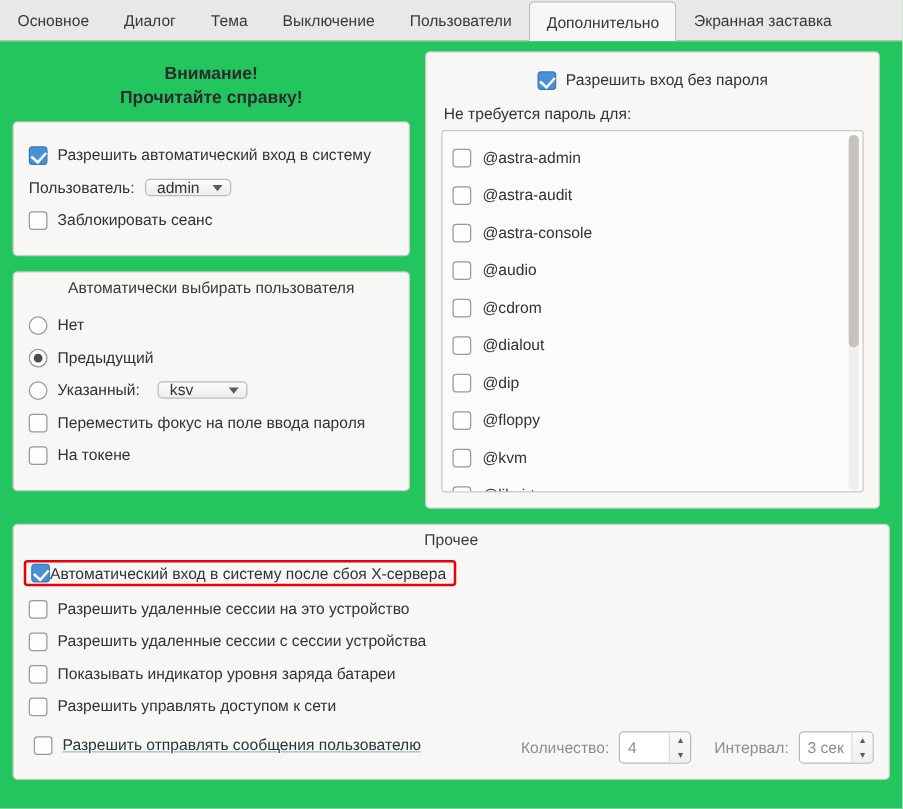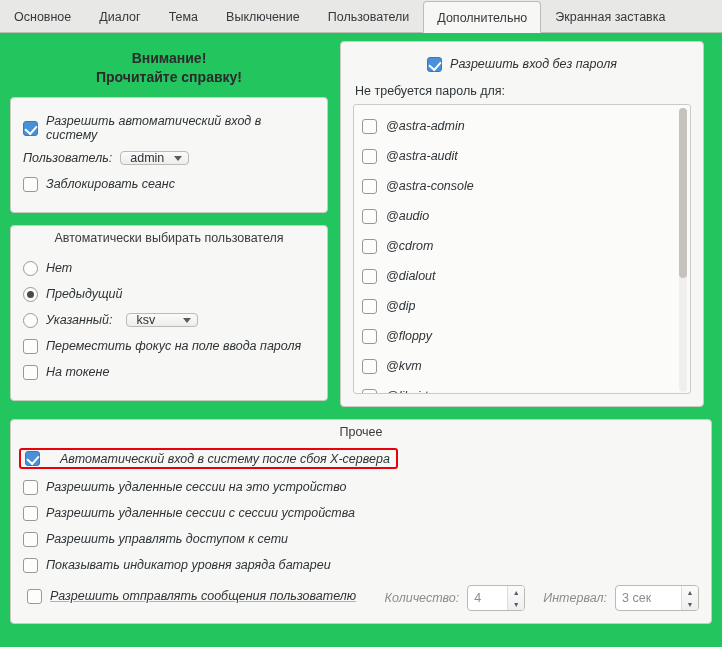--- a/index.html
+++ b/index.html
@@ -122,21 +122,21 @@
     position: relative;
   }
   .rb.checked::after {
     content: "";
     position: absolute;
     left: 3px; top: 3px;
     width: 7px; height: 7px;
     border-radius: 50%;
     background: #4b4b4b;
   }
-  .lbl { font-size: 12.5px; color: #2e3436; font-style: italic; }
+  .lbl { font-size: 12.5px; color: #2e3436; }
 
   
   .combo {
     display: inline-flex;
     align-items: center;
     justify-content: space-between;
     height: 14px;
     min-width: 64px;
     padding: 0 6px 0 9px;
     border: 1px solid #bdb9b4;
@@ -191,21 +191,21 @@
   .bottom {
     margin-top: 12px;
     width: 702px;
   }
   .highlight {
     border: 2px solid #e8000d;
     border-radius: 3px;
     padding: 1px 6px 1px 4px;
     display: inline-flex;
     align-items: center;
-    gap: 20px;
+    gap: 0;
     margin: 2px 0 2px -4px;
   }
   .spinrow {
     display: flex;
     align-items: center;
     gap: 8px;
     margin-top: 4px;
   }
   .spin {
     display: inline-flex;
@@ -234,21 +234,21 @@
   }
   .spin .btns span {
     flex: 1;
     display: flex;
     align-items: center;
     justify-content: center;
     font-size: 7px;
     color: #5b5b5b;
     line-height: 1;
   }
-  .spin.wide { width: 84px; }
+  .spin.wide { width: 60px; }
   .underline {
     text-decoration: underline;
     text-decoration-color: #9cb8d8;
   }
   .dim { color: #8d8d8d; }
   .pushleft { margin-left: auto; }
   .bottomrow { display: flex; align-items: center; }
 </style>
 </head>
 <body>
@@ -392,25 +392,25 @@
     <div class="row">
       <span class="cb"></span>
       <span class="lbl">Разрешить удаленные сессии на это устройство</span>
     </div>
     <div class="row">
       <span class="cb"></span>
       <span class="lbl">Разрешить удаленные сессии с сессии устройства</span>
     </div>
     <div class="row">
       <span class="cb"></span>
-      <span class="lbl">Разрешить управлять доступом к сети</span>
+      <span class="lbl">Показывать индикатор уровня заряда батареи</span>
     </div>
     <div class="row">
       <span class="cb"></span>
-      <span class="lbl">Показывать индикатор уровня заряда батареи</span>
+      <span class="lbl">Разрешить управлять доступом к сети</span>
     </div>
 
     <div class="bottomrow">
       <div class="row" style="margin:4px 4px;">
         <span class="cb"></span>
         <span class="lbl underline">Разрешить отправлять сообщения пользователю</span>
       </div>
       <div class="spinrow pushleft">
         <span class="lbl dim">Количество:</span>
         <span class="spin">

